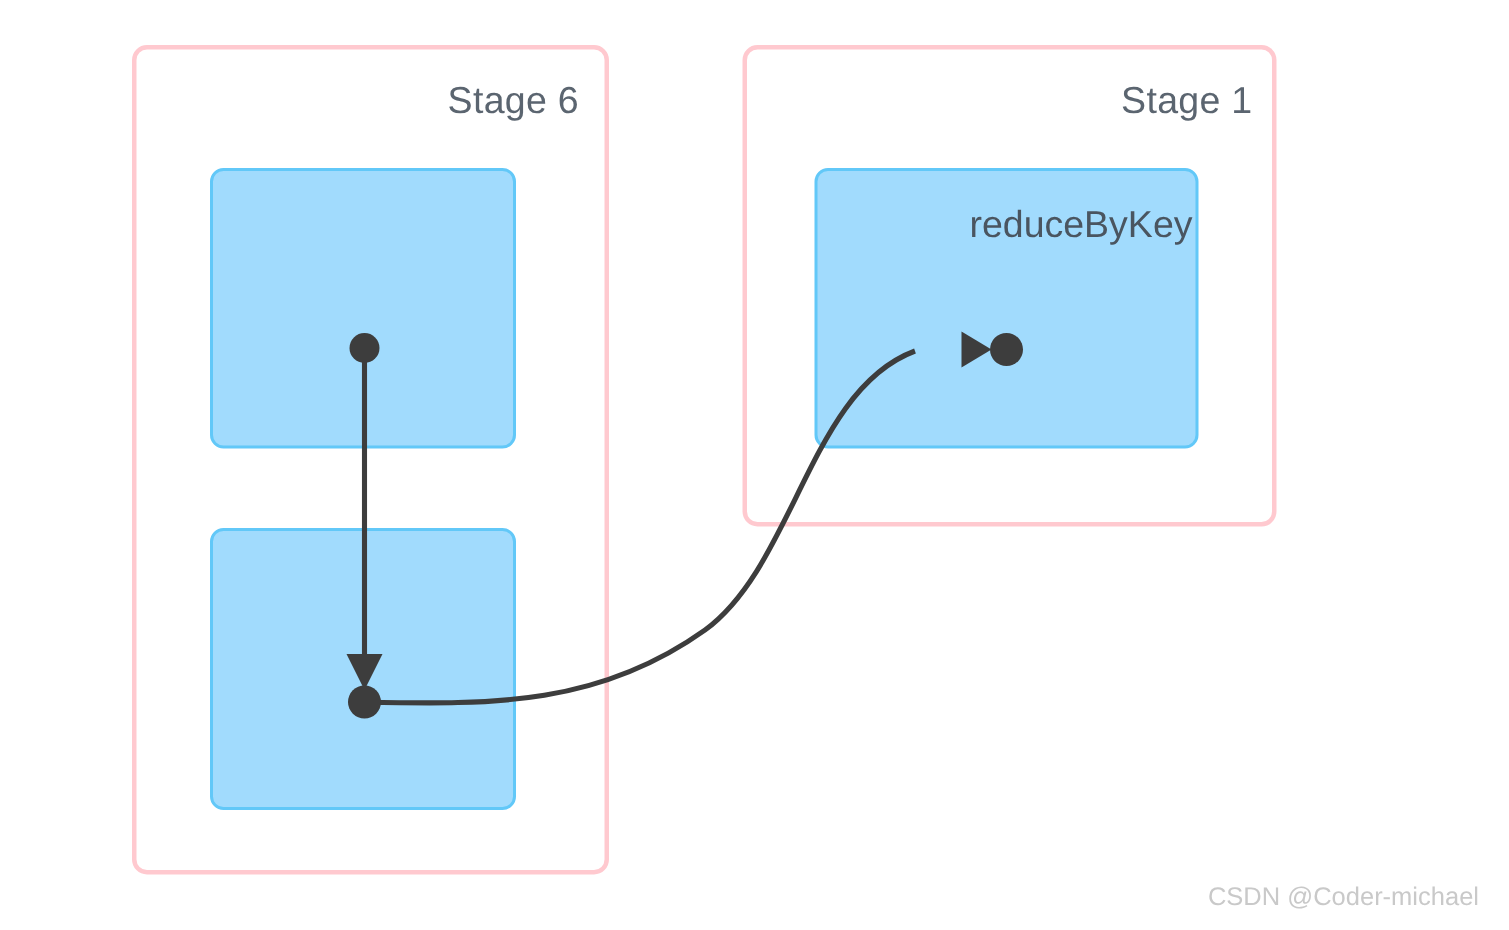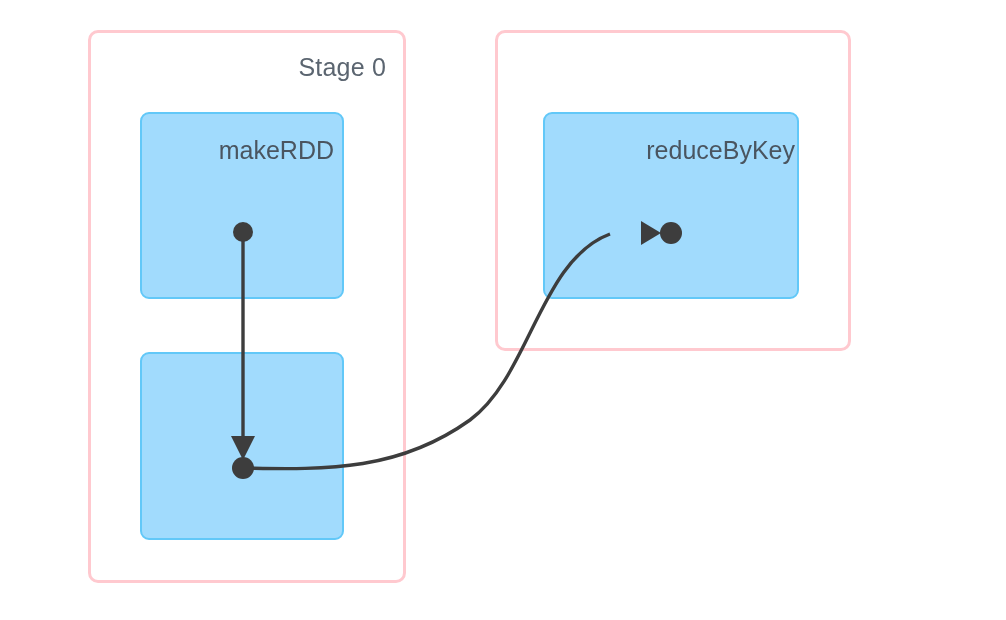--- a/index.html
+++ b/index.html
@@ -85,39 +85,40 @@
     color: #c9c9c9;
     white-space: nowrap;
   }
 </style>
 </head>
 <body>
 
 <div id="canvas">
 
   <div class="stage-box" id="stage0-box"></div>
-  <div class="stage-label" id="stage0-label">Stage 0</div>
+  <div class="stage-label" id="stage0-label">Stage 6</div>
 
   <div class="stage-box" id="stage1-box"></div>
+  <div class="stage-label" id="stage1-label">Stage 1</div>
 
   <div class="rdd-box" id="makerdd-box"></div>
-  <div class="rdd-label" id="makerdd-label">makeRDD</div>
 
   <div class="rdd-box" id="map-box"></div>
 
   <div class="rdd-box" id="reducebykey-box"></div>
   <div class="rdd-label" id="reducebykey-label">reduceByKey</div>
 
   <svg id="edges" viewBox="0 0 1006 620">
 
     <path class="edge-path" d="M 243,232 L 243,443"></path>
     <polygon class="arrow-head" points="231,436 255,436 243,460"></polygon>
 
     <path class="edge-path" d="M 243,468 C 330,470 400,470 470,420 C 530,376 540,260 610,234"></path>
     <polygon class="arrow-head" points="641,221 641,245 661,233"></polygon>
 
     <circle class="node-dot" cx="243" cy="232" r="10"></circle>
     <circle class="node-dot" cx="243" cy="468" r="11"></circle>
     <circle class="node-dot" cx="671" cy="233" r="11"></circle>
   </svg>
 
+  <div id="watermark">CSDN @Coder-michael</div>
 
 </div>
 
 </body></html>

